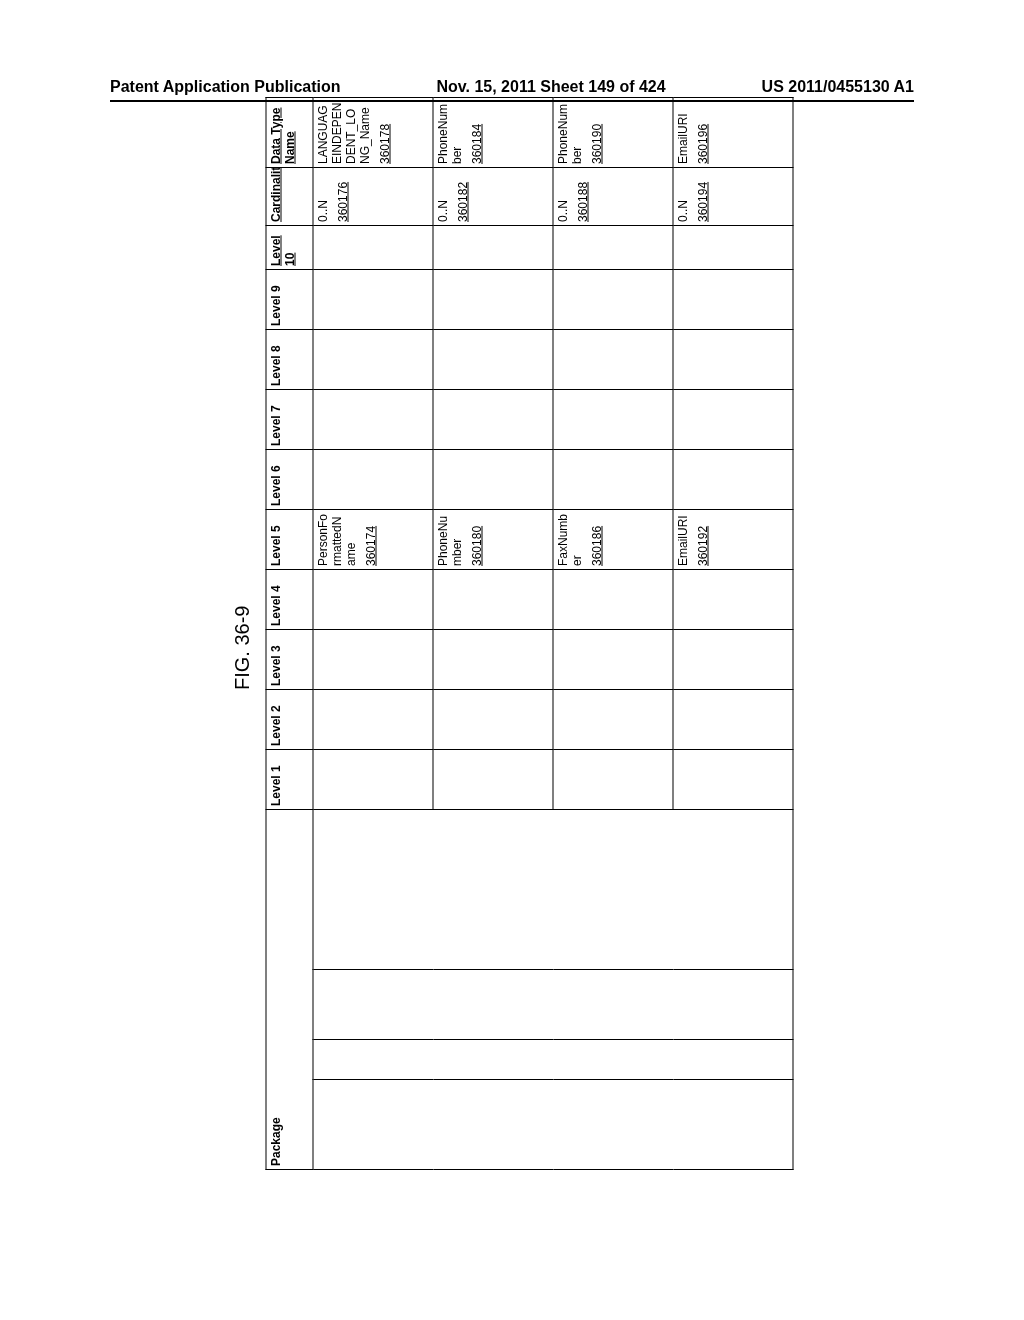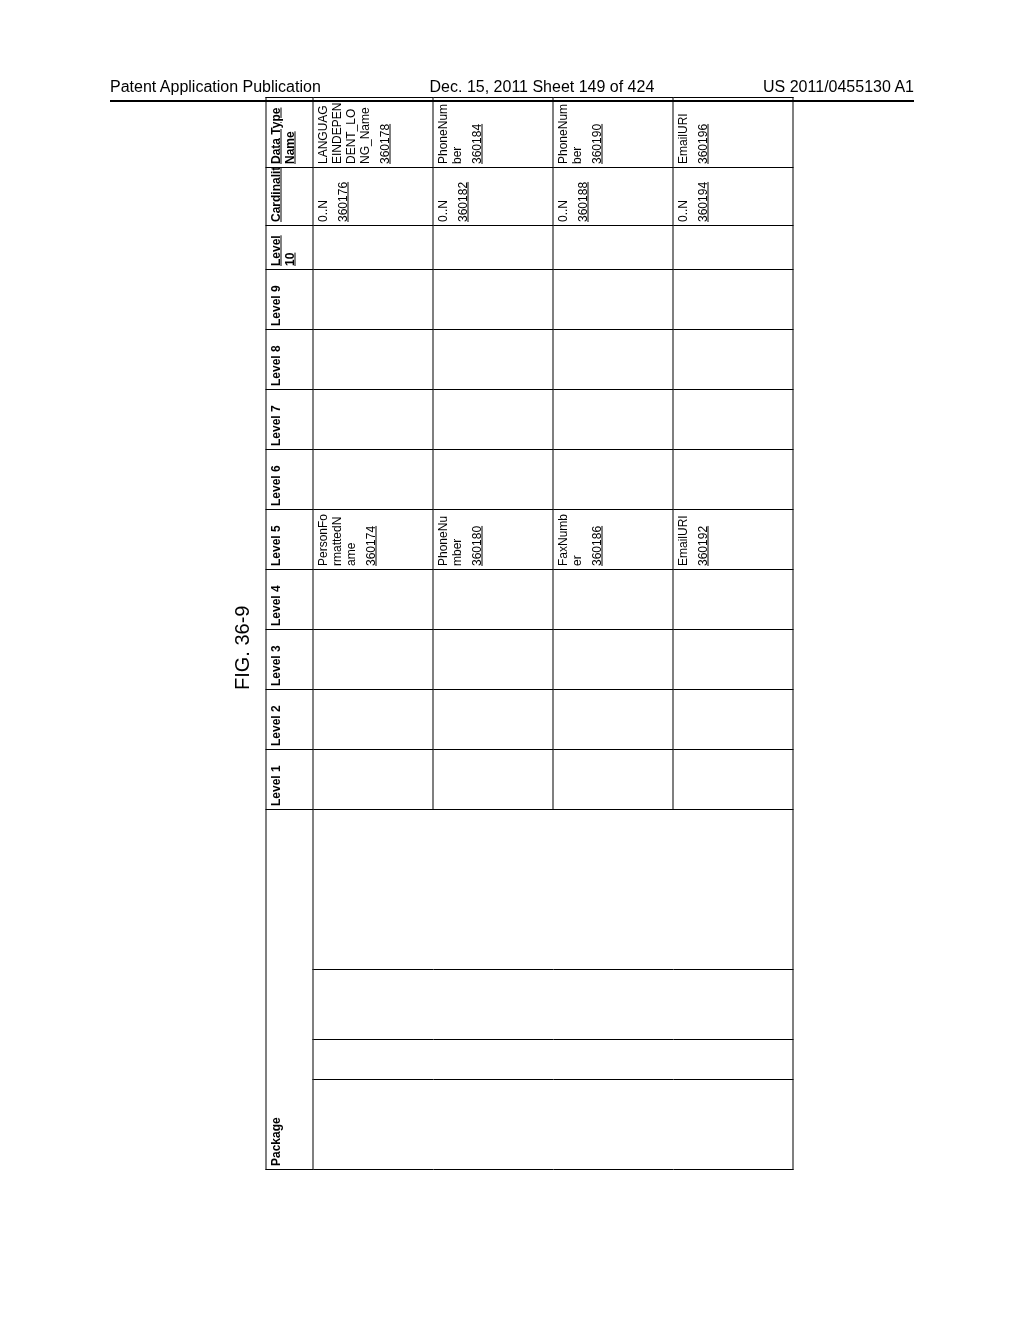--- a/index.html
+++ b/index.html
@@ -17,21 +17,21 @@
     position: relative;
   }
   .header {
     position: absolute;
     top: 78px;
     left: 110px;
     right: 110px;
     display: flex;
     justify-content: space-between;
     font-size: 16px;
-    font-weight: normal;
+    font-weight: bold;
   }
   .header-rule {
     position: absolute;
     top: 100px;
     left: 110px;
     right: 110px;
     border-top: 2px solid #000;
   }
   .figure-area {
     position: absolute;
@@ -87,21 +87,21 @@
     word-break: break-all;
   }
 </style>
 </head>
 <body>
 
 <div class="page">
 
   <div class="header">
     <span>Patent Application Publication</span>
-    <span>Dec. 15, 2011  Sheet 149 of 424</span>
+    <span>Nov. 15, 2011  Sheet 149 of 424</span>
     <span>US 2011/0455130 A1</span>
   </div>
   <div class="header-rule"></div>
 
   <div class="figure-area">
     <div class="rotated">
 
       <div class="fig-label">FIG. 36-9</div>
 
       <table class="grid">

